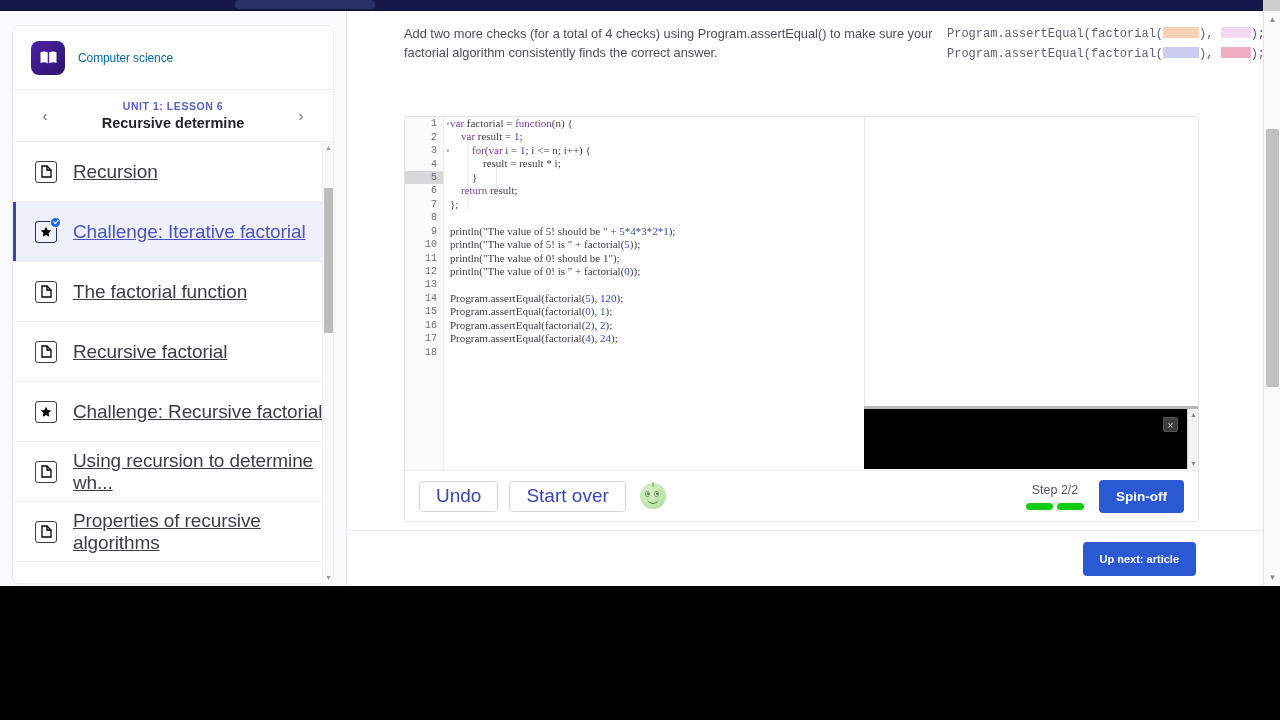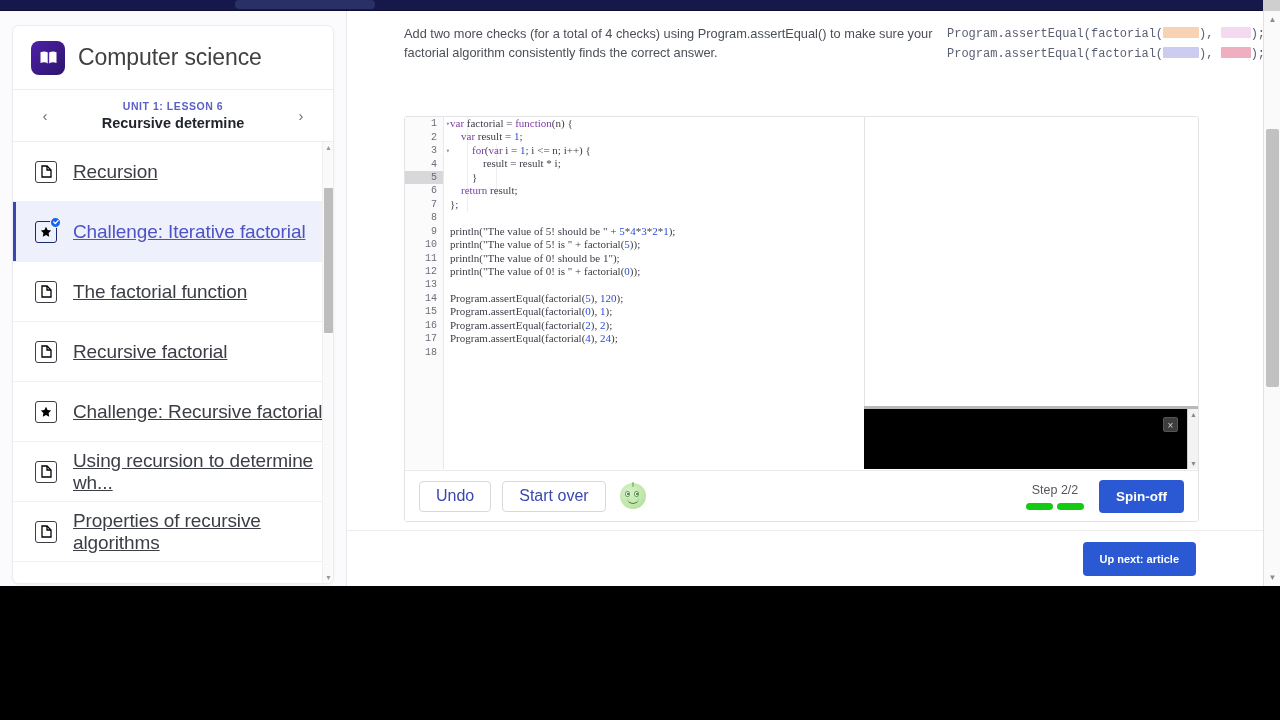--- a/index.html
+++ b/index.html
@@ -55,21 +55,21 @@
   }
   #course-icon {
     width: 34px; height: 34px; border-radius: 8px;
     background: linear-gradient(135deg,#4f21a8 0%,#3b1a86 55%,#2e1470 100%);
     display: flex; align-items: center; justify-content: center;
     flex: none;
   }
   #course-icon svg { display:block; }
   #course-title {
     margin-left: 13px;
-    font-size: 23px; color: #404040; font-weight: 400;
+    font-size: 12px; color: #0369a1; font-weight: 400;
     letter-spacing: -0.1px;
   }
 
   #unit-header {
     position: relative;
     height: 52px;
     border-bottom: 1px solid #ececed;
     display: flex; align-items: center; justify-content: center;
     flex-direction: column;
   }
@@ -290,21 +290,21 @@
     border-top: 1px solid #e9e9ec;
     display: flex; align-items: center;
     padding: 0 14px;
   }
   .tb-btn {
     height: 31px; padding: 0 16px;
     background: #ffffff;
     border: 1px solid #d6d8db;
     border-radius: 4px;
     color: #3b47b0;
-    font-size: 16px; font-family: "Liberation Sans", sans-serif;
+    font-size: 19px; font-family: "Liberation Sans", sans-serif;
     cursor: pointer;
     display: flex; align-items: center;
   }
   #start-over-btn { margin-left: 11px; }
   #guy-avatar {
     margin-left: 14px;
     width: 26px; height: 26px;
     border-radius: 50%;
     background: radial-gradient(circle at 38% 35%, #d6f2c8 0%, #bfe6ab 60%, #a7d894 100%);
     position: relative;

